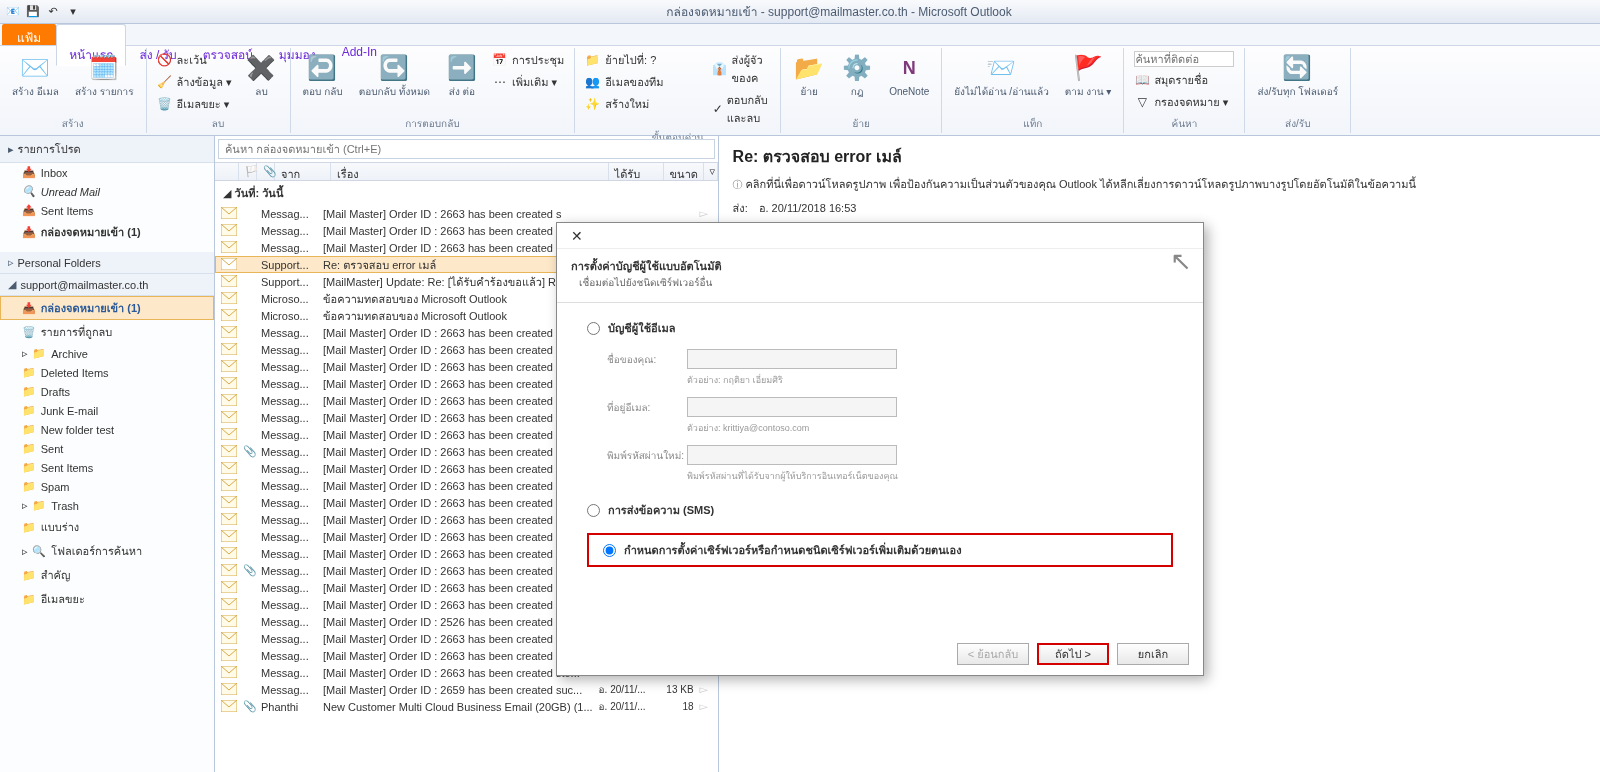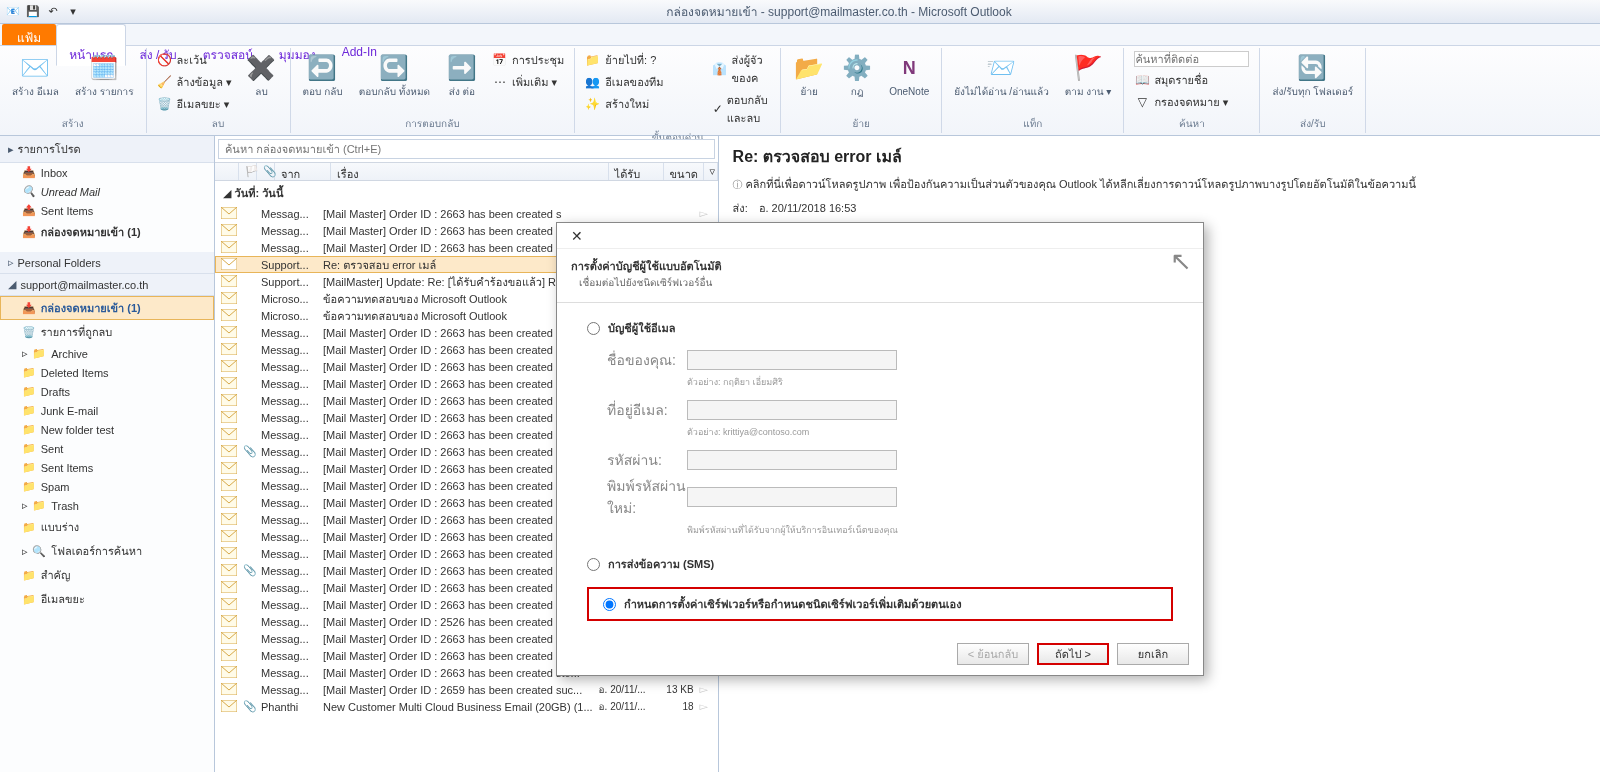--- a/index.html
+++ b/index.html
@@ -48,21 +48,21 @@
 .dtitle{height:26px;background:#fff;display:flex;align-items:center;padding:0 8px;border-bottom:1px solid #eee}
 .dtitle .t{flex:1;font-size:11px;color:#333}
 .dtitle .x{cursor:pointer;font-size:14px;padding:0 6px}
 .dheader{padding:8px 14px 12px;border-bottom:1px solid #ddd}
 .dheader b{font-size:11px}
 .dheader .sub{font-size:10px;color:#666;margin-left:8px}
 .dbody{padding:16px 30px}
 .radiorow{display:flex;align-items:center;gap:8px;margin-bottom:12px}
 .radiorow input{width:13px;height:13px}
 .fieldrow{display:flex;align-items:center;margin-bottom:4px;margin-left:20px}
-.fieldrow label{width:80px;font-size:14px;color:#888}
+.fieldrow label{width:80px;font-size:10px;color:#888}
 .fieldrow input{width:210px;height:20px;border:1px solid #bbb;background:#f5f5f5;padding:0 4px}
 .hint{margin-left:100px;font-size:9px;color:#999;margin-bottom:10px}
 .redbox{border:2px solid #d40000;padding:6px 14px;margin-top:14px}
 .dbtns{position:absolute;bottom:10px;right:14px;display:flex;gap:8px}
 .dbtn{min-width:72px;height:22px;border:1px solid #aaa;background:linear-gradient(#fefefe,#e8e8e8);font-size:11px;cursor:pointer}
 .dbtn.next{border:2px solid #d40000}
 .dbtn:disabled{color:#aaa}
 svg.env{width:16px;height:12px}
 .cursor-indicator{position:absolute;left:1170px;top:246px;z-index:200;font-size:26px;color:#888}
 </style>
@@ -215,21 +215,21 @@
           <span class="lbl">ตาม
 งาน ▾</span>
         </div>
     </div>
     <div class="rgroup-label">แท็ก</div>
   </div>
   <div class="rgroup">
     <div class="rgroup-body">
       <div class="rsmallcol">
         <div class="rsmall">
-            <input style="width: 115px; height: 16px; border: 1px solid rgb(204, 204, 204);" placeholder="ค้นหาที่ติดต่อ">
+            <input style="width: 100px; height: 16px; border: 1px solid rgb(204, 204, 204);" placeholder="ค้นหาที่ติดต่อ">
           </div>
         <div class="rsmall">
             <span class="sico">📖</span>
             <span>สมุดรายชื่อ</span>
           </div>
         <div class="rsmall">
             <span class="sico">▽</span>
             <span>กรองจดหมาย ▾</span>
           </div>
       </div>
@@ -726,24 +726,20 @@
         <label>ชื่อของคุณ:</label>
         <input disabled="" style="">
       </div>
     <div class="hint">ตัวอย่าง: กฤติยา เอี่ยมศิริ</div>
     <div class="fieldrow">
         <label>ที่อยู่อีเมล:</label>
         <input disabled="" style="">
       </div>
     <div class="hint">ตัวอย่าง: krittiya@contoso.com</div>
     <div class="fieldrow">
-        <label>รหัสผ่าน:</label>
-        <input type="password" disabled="" style="">
-      </div>
-    <div class="fieldrow">
         <label>พิมพ์รหัสผ่านใหม่:</label>
         <input type="password" disabled="" style="">
       </div>
     <div class="hint">พิมพ์รหัสผ่านที่ได้รับจากผู้ให้บริการอินเทอร์เน็ตของคุณ</div>
 
     <div class="radiorow" style="margin-top:18px">
       <input type="radio" name="acct" style="">
       <b>การส่งข้อความ (SMS)</b>
     </div>
 

